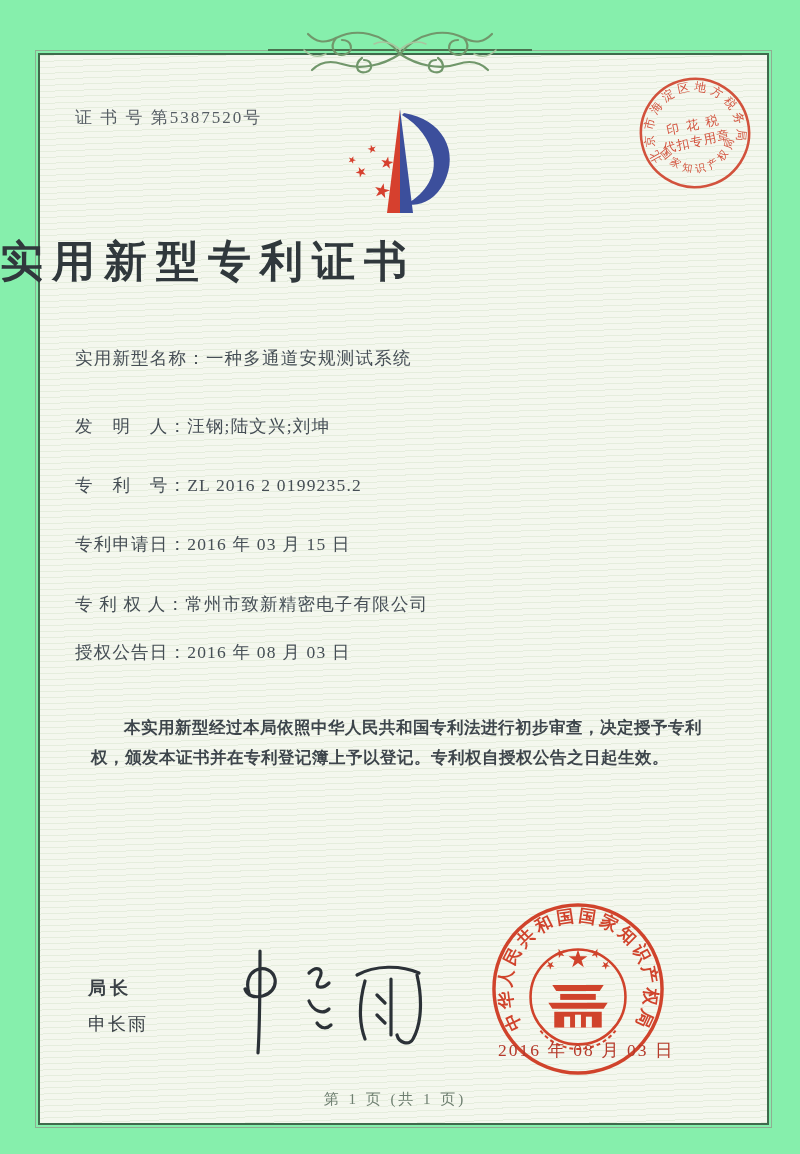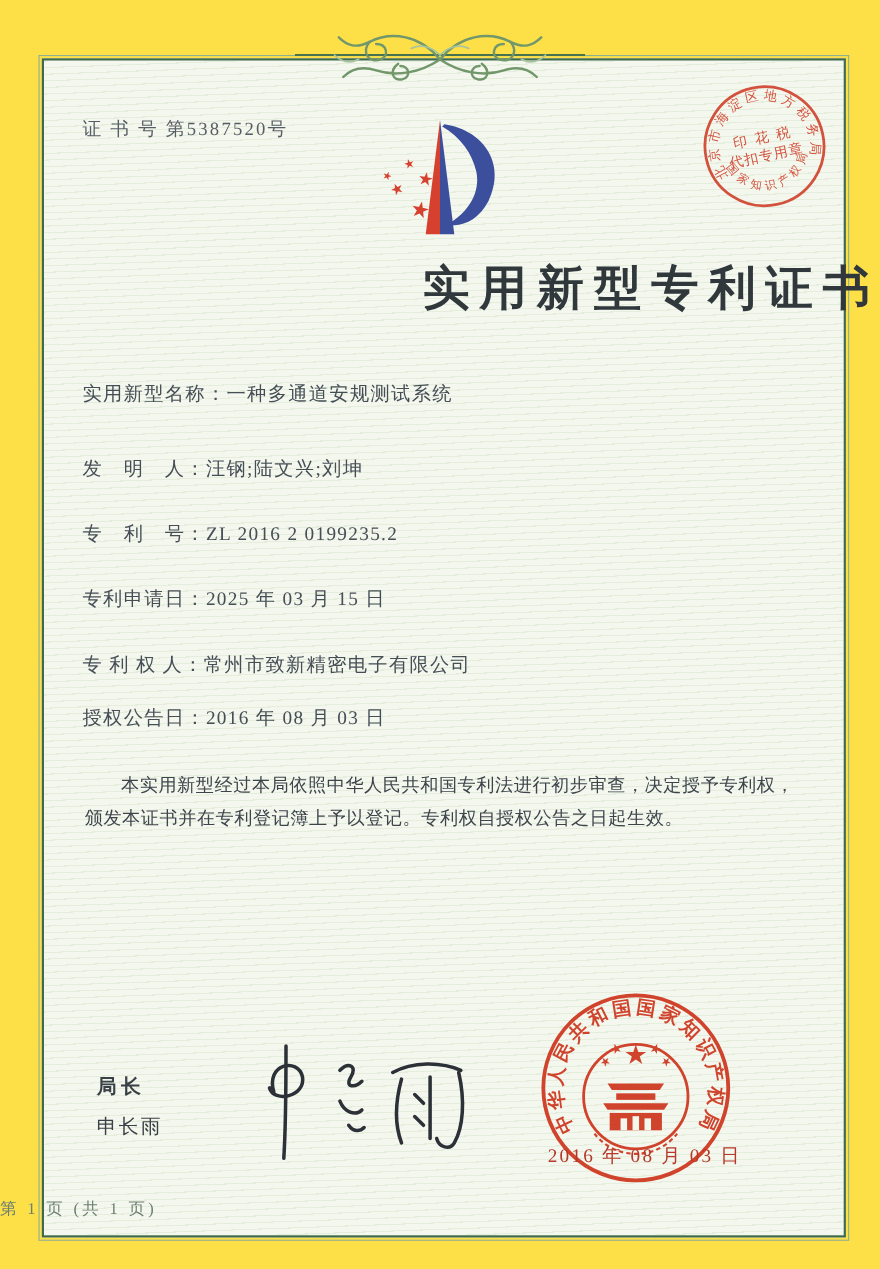--- a/index.html
+++ b/index.html
@@ -1,47 +1,47 @@
 <!DOCTYPE html>
 <html><head>
 <meta charset="utf-8">
 <style>
   html,body{margin:0;padding:0;background:#e8e8e6;}
-  .page{position:relative;width:800px;height:1154px;background:#fde047;margin:0 auto;
+  .page{position:relative;width:800px;height:1154px;background:#86efac;margin:0 auto;
         font-family:"Liberation Serif","DejaVu Serif",serif;overflow:hidden;}
   
   .frame{position:absolute;left:35px;top:50px;width:735px;height:1076px;
          border:1px solid #8fae92;}
   .frame-inner{position:absolute;inset:2px;border:2px solid #3f6b4c;
          background-color:#f4f7ee;
          background-image:repeating-linear-gradient(178deg,rgba(150,185,130,0.16) 0 1px,transparent 1px 6px);}
   .ornament{position:absolute;left:268px;top:14px;width:264px;height:72px;}
   .cert-no{position:absolute;left:75px;top:106px;font-size:17px;letter-spacing:2px;
            color:#565e64;white-space:pre;}
   .tax-stamp{position:absolute;left:636px;top:74px;width:118px;height:118px;
              transform:rotate(-12deg);opacity:.92;}
   .logo{position:absolute;left:330px;top:103px;width:150px;height:118px;}
-  .title{position:absolute;left:0;top:233px;width:100%;text-align:right;
+  .title{position:absolute;left:0;top:233px;width:100%;text-align:left;
          font-size:43px;font-weight:700;letter-spacing:9px;color:#30383c;}
   .field-row{position:absolute;left:75px;font-size:17.5px;letter-spacing:1.2px;
              color:#454e55;white-space:pre;}
   .field-row .lbl{white-space:pre;}
   .field-row .val{white-space:pre;}
   .row-0{top:346px}.row-1{top:414px}.row-2{top:473px}
   .row-3{top:532px}.row-4{top:592px}.row-5{top:640px}
   .body-text{position:absolute;left:75px;top:697px;width:662px;color:#3d454b;
              font-size:16.5px;line-height:29.5px;letter-spacing:.5px;}
-  .body-text p{margin:2px;text-indent:2em;}
+  .body-text p{margin:16px;text-indent:2em;font-weight:bold;}
   .sig-title{position:absolute;left:88px;top:976px;font-size:18px;letter-spacing:4px;color:#3a4146;font-weight:bold;}
   .sig-name{position:absolute;left:88px;top:1012px;font-size:18px;letter-spacing:2px;color:#3a4146;}
   .signature{position:absolute;left:205px;top:945px;width:235px;height:115px;}
   .office-seal{position:absolute;left:489px;top:900px;width:178px;height:178px;opacity:.95;}
   .issue-date{position:absolute;left:498px;top:1038px;font-size:17.5px;letter-spacing:2px;
               color:#b5392a;white-space:pre;}
-  .footer{position:absolute;left:0;top:1090px;width:790px;
+  .footer{position:absolute;left:0;top:1090px;width:790px;text-align:center;
           font-size:15px;letter-spacing:3px;color:#6e7f70;}
   svg text{font-family:"Liberation Serif","DejaVu Serif",serif;}
 </style>
 </head>
 <body>
 
 <div class="page">
 
   <div class="frame">
     <div class="frame-inner"></div>
@@ -93,21 +93,21 @@
     <use href="#star" transform="translate(31,69) scale(5.5) rotate(-25)" fill="#d6402e"></use>
     <use href="#star" transform="translate(52,88) scale(8) rotate(12)" fill="#d6402e"></use>
     <use href="#star" transform="translate(22,57) scale(4) rotate(20)" fill="#d6402e"></use>
   </svg>
 
   <div class="title">实用新型专利证书</div>
 
   <div class="field-row row-0"><span class="lbl">实用新型名称：</span><span class="val">一种多通道安规测试系统</span></div>
   <div class="field-row row-1"><span class="lbl">发　明　人：</span><span class="val">汪钢;陆文兴;刘坤</span></div>
   <div class="field-row row-2"><span class="lbl">专　利　号：</span><span class="val">ZL 2016 2 0199235.2</span></div>
-  <div class="field-row row-3"><span class="lbl">专利申请日：</span><span class="val">2025 年 03 月 15 日</span></div>
+  <div class="field-row row-3"><span class="lbl">专利申请日：</span><span class="val">2016 年 03 月 15 日</span></div>
   <div class="field-row row-4"><span class="lbl">专 利 权 人：</span><span class="val">常州市致新精密电子有限公司</span></div>
   <div class="field-row row-5"><span class="lbl">授权公告日：</span><span class="val">2016 年 08 月 03 日</span></div>
 
   <div class="body-text">
     <p>本实用新型经过本局依照中华人民共和国专利法进行初步审查，决定授予专利权，颁发本证书并在专利登记簿上予以登记。专利权自授权公告之日起生效。</p>
   </div>
 
   <div class="sig-title">局长</div>
   <div class="sig-name">申长雨</div>
 

